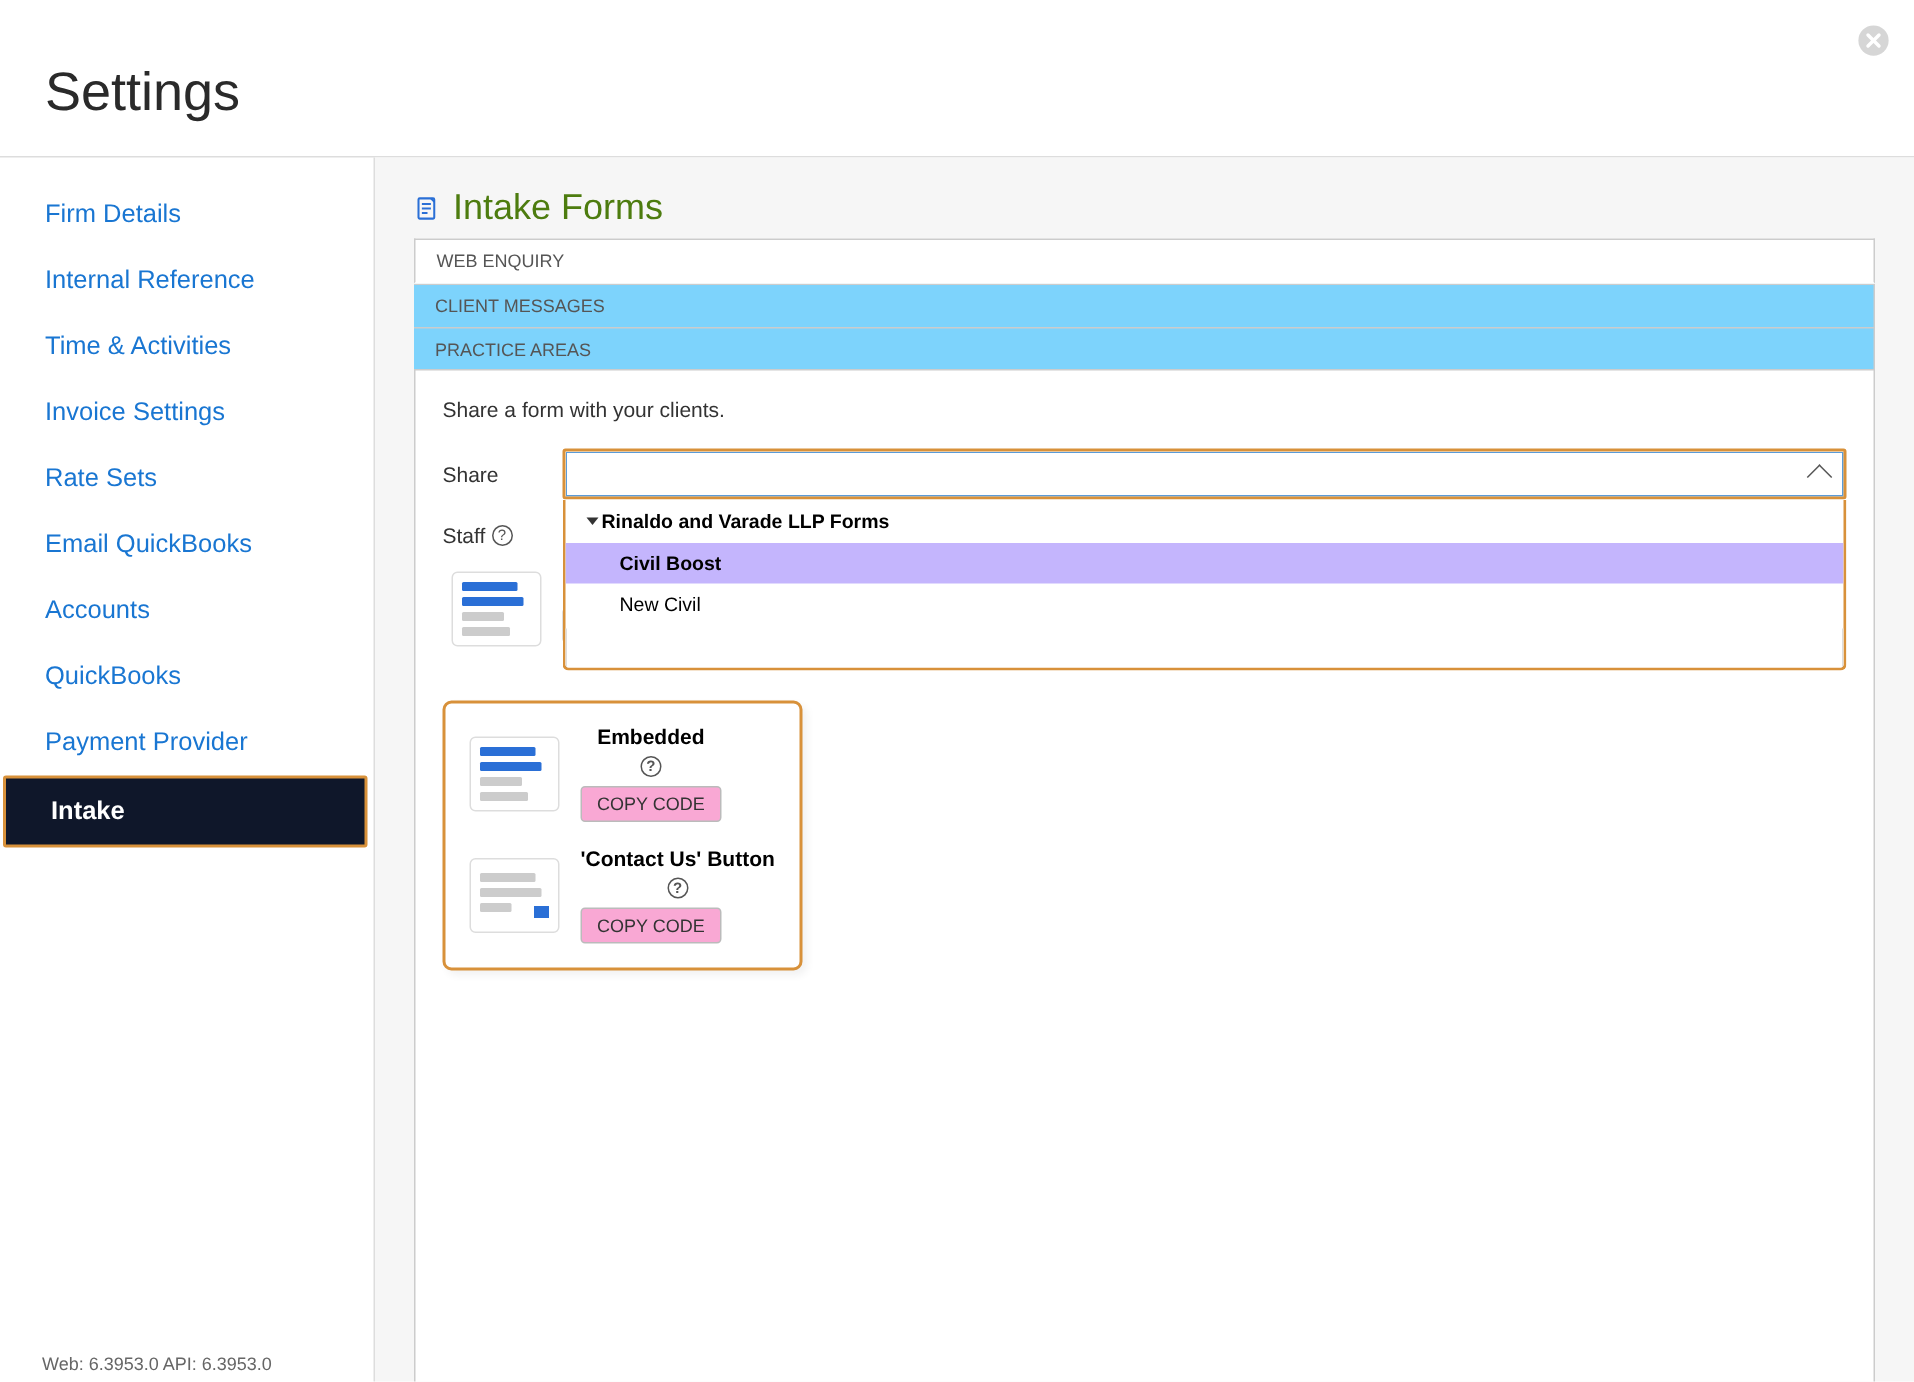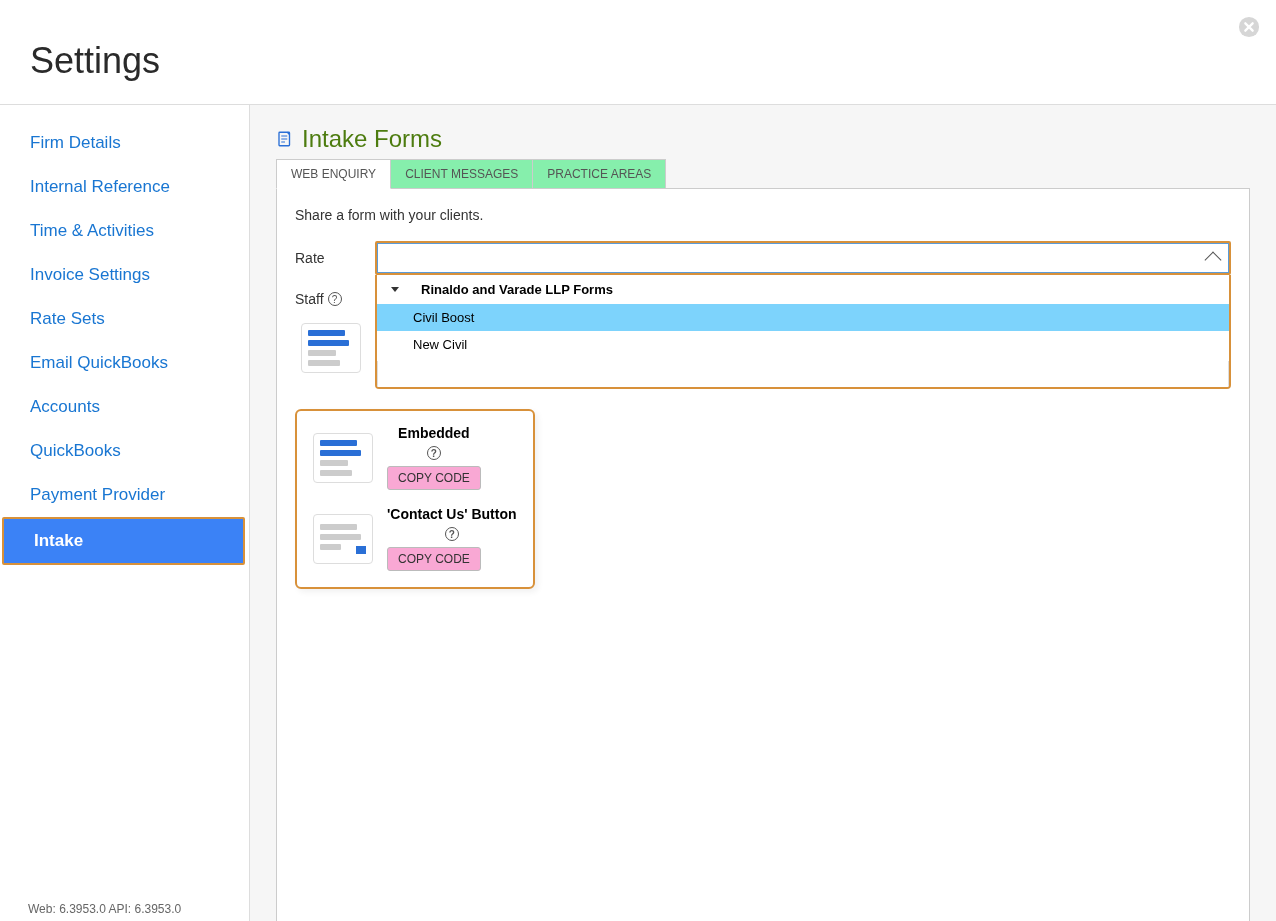--- a/index.html
+++ b/index.html
@@ -45,21 +45,21 @@
     }
     .sidebar a {
       display: block;
       padding: 12px 30px;
       color: #1976d2;
       font-size: 17px;
       cursor: pointer;
       text-decoration: none;
     }
     .sidebar a.active {
-      background: #3b82f6;
+      background: #0f172a;
       color: #fff;
       border: 2px solid #d8913a;
       border-radius: 2px;
       margin-left: 2px;
       margin-right: 4px;
       font-weight: 600;
     }
     .footer-version {
       margin-top: auto;
       font-size: 12px;
@@ -80,38 +80,39 @@
     .panel-title h2 {
       font-size: 24px;
       font-weight: 400;
       color: #4d7c0f;
     }
     .form-icon {
       width: 18px; height: 18px; display: inline-block;
     }
     .tab-bar {
       display: flex;
+      flex-direction: column;
     }
     .tab {
       padding: 7px 14px;
       font-size: 12px;
       color: #555;
       background: #fff;
       border: 1px solid #ccc;
       border-bottom: none;
       cursor: pointer;
     }
     .tab + .tab { border-left: none; }
     .tab.active {
       border-bottom: 1px solid #fff;
       position: relative;
       z-index: 2;
     }
     .tab.inactive {
-      background: #86efac;
+      background: #7dd3fc;
     }
     .tab-panel {
       border: 1px solid #ccc;
       background: #fff;
       padding: 18px 18px 480px 18px;
       margin-top: -1px;
       position: relative;
     }
     .desc {
       font-size: 14px;
@@ -179,30 +180,31 @@
       position:absolute; left:0; right:0; height:54px; top:86px;
       background: #fff; z-index: 8;
       border-left:1px solid #ddd; border-right:1px solid #ddd; border-bottom:1px solid #ddd;
     }
     .dropdown .group {
       padding: 7px 14px;
       font-weight: 700;
       font-size: 13px;
       display: flex;
       align-items: center;
-      gap: 22px;
+      gap: 2px;
       cursor: pointer;
     }
     .dropdown .item {
       padding: 6px 14px 6px 36px;
       font-size: 13px;
       cursor: pointer;
     }
     .dropdown .item.hover {
-      background: #7dd3fc;
+      background: #c4b5fd;
+      font-weight: bold;
     }
     .caret-down {
       width: 0; height: 0; border-left:4px solid transparent; border-right:4px solid transparent; border-top:5px solid #333;
     }
     .caret-right {
       width: 0; height: 0; border-top:4px solid transparent; border-bottom:4px solid transparent; border-left:5px solid #333;
     }
     .cards-col {
       margin-top: 36px;
     }
@@ -304,21 +306,21 @@
     <div class="tab-bar">
       <div class="tab active">WEB ENQUIRY</div>
       <div class="tab inactive">CLIENT MESSAGES</div>
       <div class="tab inactive">PRACTICE AREAS</div>
     </div>
 
     <div class="tab-panel">
       <div class="desc">Share a form with your clients.</div>
 
       <div class="field-row">
-        <div class="field-label">Rate</div>
+        <div class="field-label">Share</div>
         <div class="form-select">
           <span></span>
           <span class="chevron-up"></span>
         </div>
 
         <div class="dropdown">
           <div class="group">
             <span class="caret-down"></span>
             <span>Rinaldo and Varade LLP Forms</span>
           </div>

